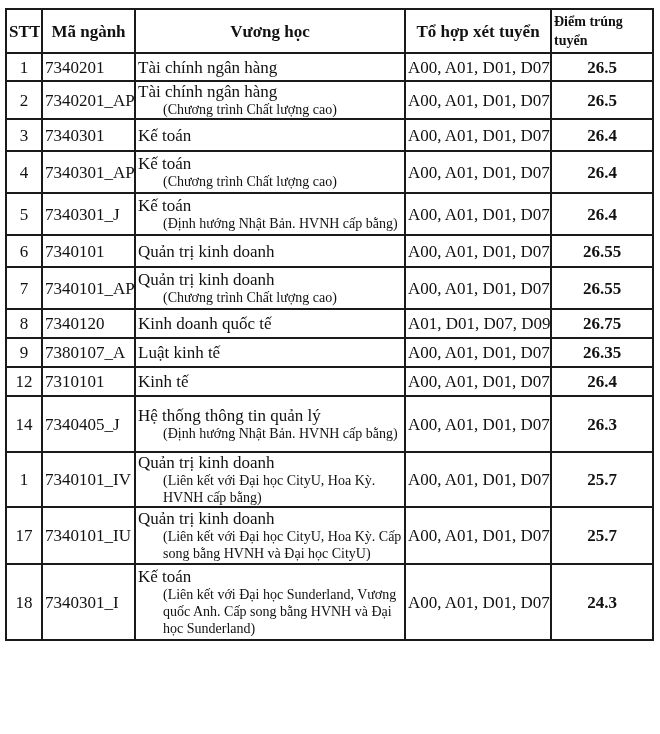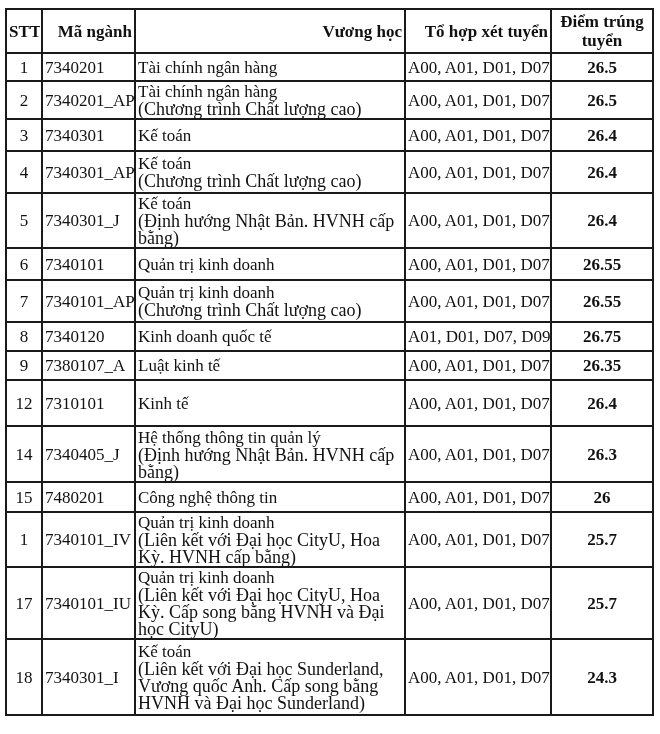--- a/index.html
+++ b/index.html
@@ -1,28 +1,28 @@
 <!DOCTYPE html>
 <html><head>
 <meta charset="utf-8">
 <style>
   html, body { margin:0; padding:0; background:#ffffff; }
   body { width:660px; height:734px; overflow:hidden; position:relative; font-family:"Liberation Serif", "DejaVu Serif", serif; color:#111; }
   table.scores { position:absolute; left:5px; top:8px; border-collapse:collapse; table-layout:fixed; width:647px; }
   table.scores td, table.scores th { border:2px solid #1a1a1a; padding:0 2px; vertical-align:middle; overflow:hidden; }
-  th { font-weight:bold; font-size:17px; text-align:right; line-height:19px; }
+  th { font-weight:bold; font-size:17px; text-align:center; line-height:19px; }
   th.stt { text-align:center; padding:0;border-radius:12px; }
-  th.score { text-align:center; font-size:17px; line-height:19px; }
+  th.score { text-align:left; font-size:14px; line-height:19px; }
   td { font-size:17px; line-height:19px; }
   td.stt { text-align:center; padding:0; }
   td.code { padding-left:1px; white-space:nowrap; }
   td.major { padding-left:2px; }
   td.combo { padding-left:1px; white-space:nowrap;text-align:right; }
   td.score { font-weight:bold; padding-left:22px;text-align:center; }
-  .sub { display:block; font-size:18px; line-height:17px; }
+  .sub { display:block; font-size:14px; line-height:17px;margin-left:25px; }
   .main { display:block; }
 </style>
 </head>
 <body>
 
 <table class="scores">
   <colgroup>
     <col style="width:36px">
     <col style="width:93px">
     <col style="width:270px">
@@ -117,47 +117,38 @@
       </tr>
       <tr style="height: 29px;">
         <td class="stt">9</td>
         <td class="code">7380107_A</td>
         <td class="major">
           <span class="main">Luật kinh tế</span>
         </td>
         <td class="combo">A00, A01, D01, D07</td>
         <td class="score">26.35</td>
       </tr>
-      <tr style="height: 46px;">
+      <tr style="height: 29px;">
         <td class="stt">12</td>
         <td class="code">7310101</td>
         <td class="major">
           <span class="main">Kinh tế</span>
         </td>
         <td class="combo">A00, A01, D01, D07</td>
         <td class="score">26.4</td>
       </tr>
       <tr style="height: 56px; border-radius: 13px;">
         <td class="stt">14</td>
         <td class="code">7340405_J</td>
         <td class="major">
           <span class="main">Hệ thống thông tin quản lý</span>
           <span class="sub">(Định hướng Nhật Bản. HVNH cấp bằng)</span>
         </td>
         <td class="combo">A00, A01, D01, D07</td>
         <td class="score">26.3</td>
-      </tr>
-      <tr style="height: 30px;">
-        <td class="stt">15</td>
-        <td class="code">7480201</td>
-        <td class="major">
-          <span class="main">Công nghệ thông tin</span>
-        </td>
-        <td class="combo">A00, A01, D01, D07</td>
-        <td class="score">26</td>
       </tr>
       <tr style="height: 53px;">
         <td class="stt">1</td>
         <td class="code">7340101_IV</td>
         <td class="major">
           <span class="main">Quản trị kinh doanh</span>
           <span class="sub">(Liên kết với Đại học CityU, Hoa Kỳ. HVNH cấp bằng)</span>
         </td>
         <td class="combo">A00, A01, D01, D07</td>
         <td class="score">25.7</td>

